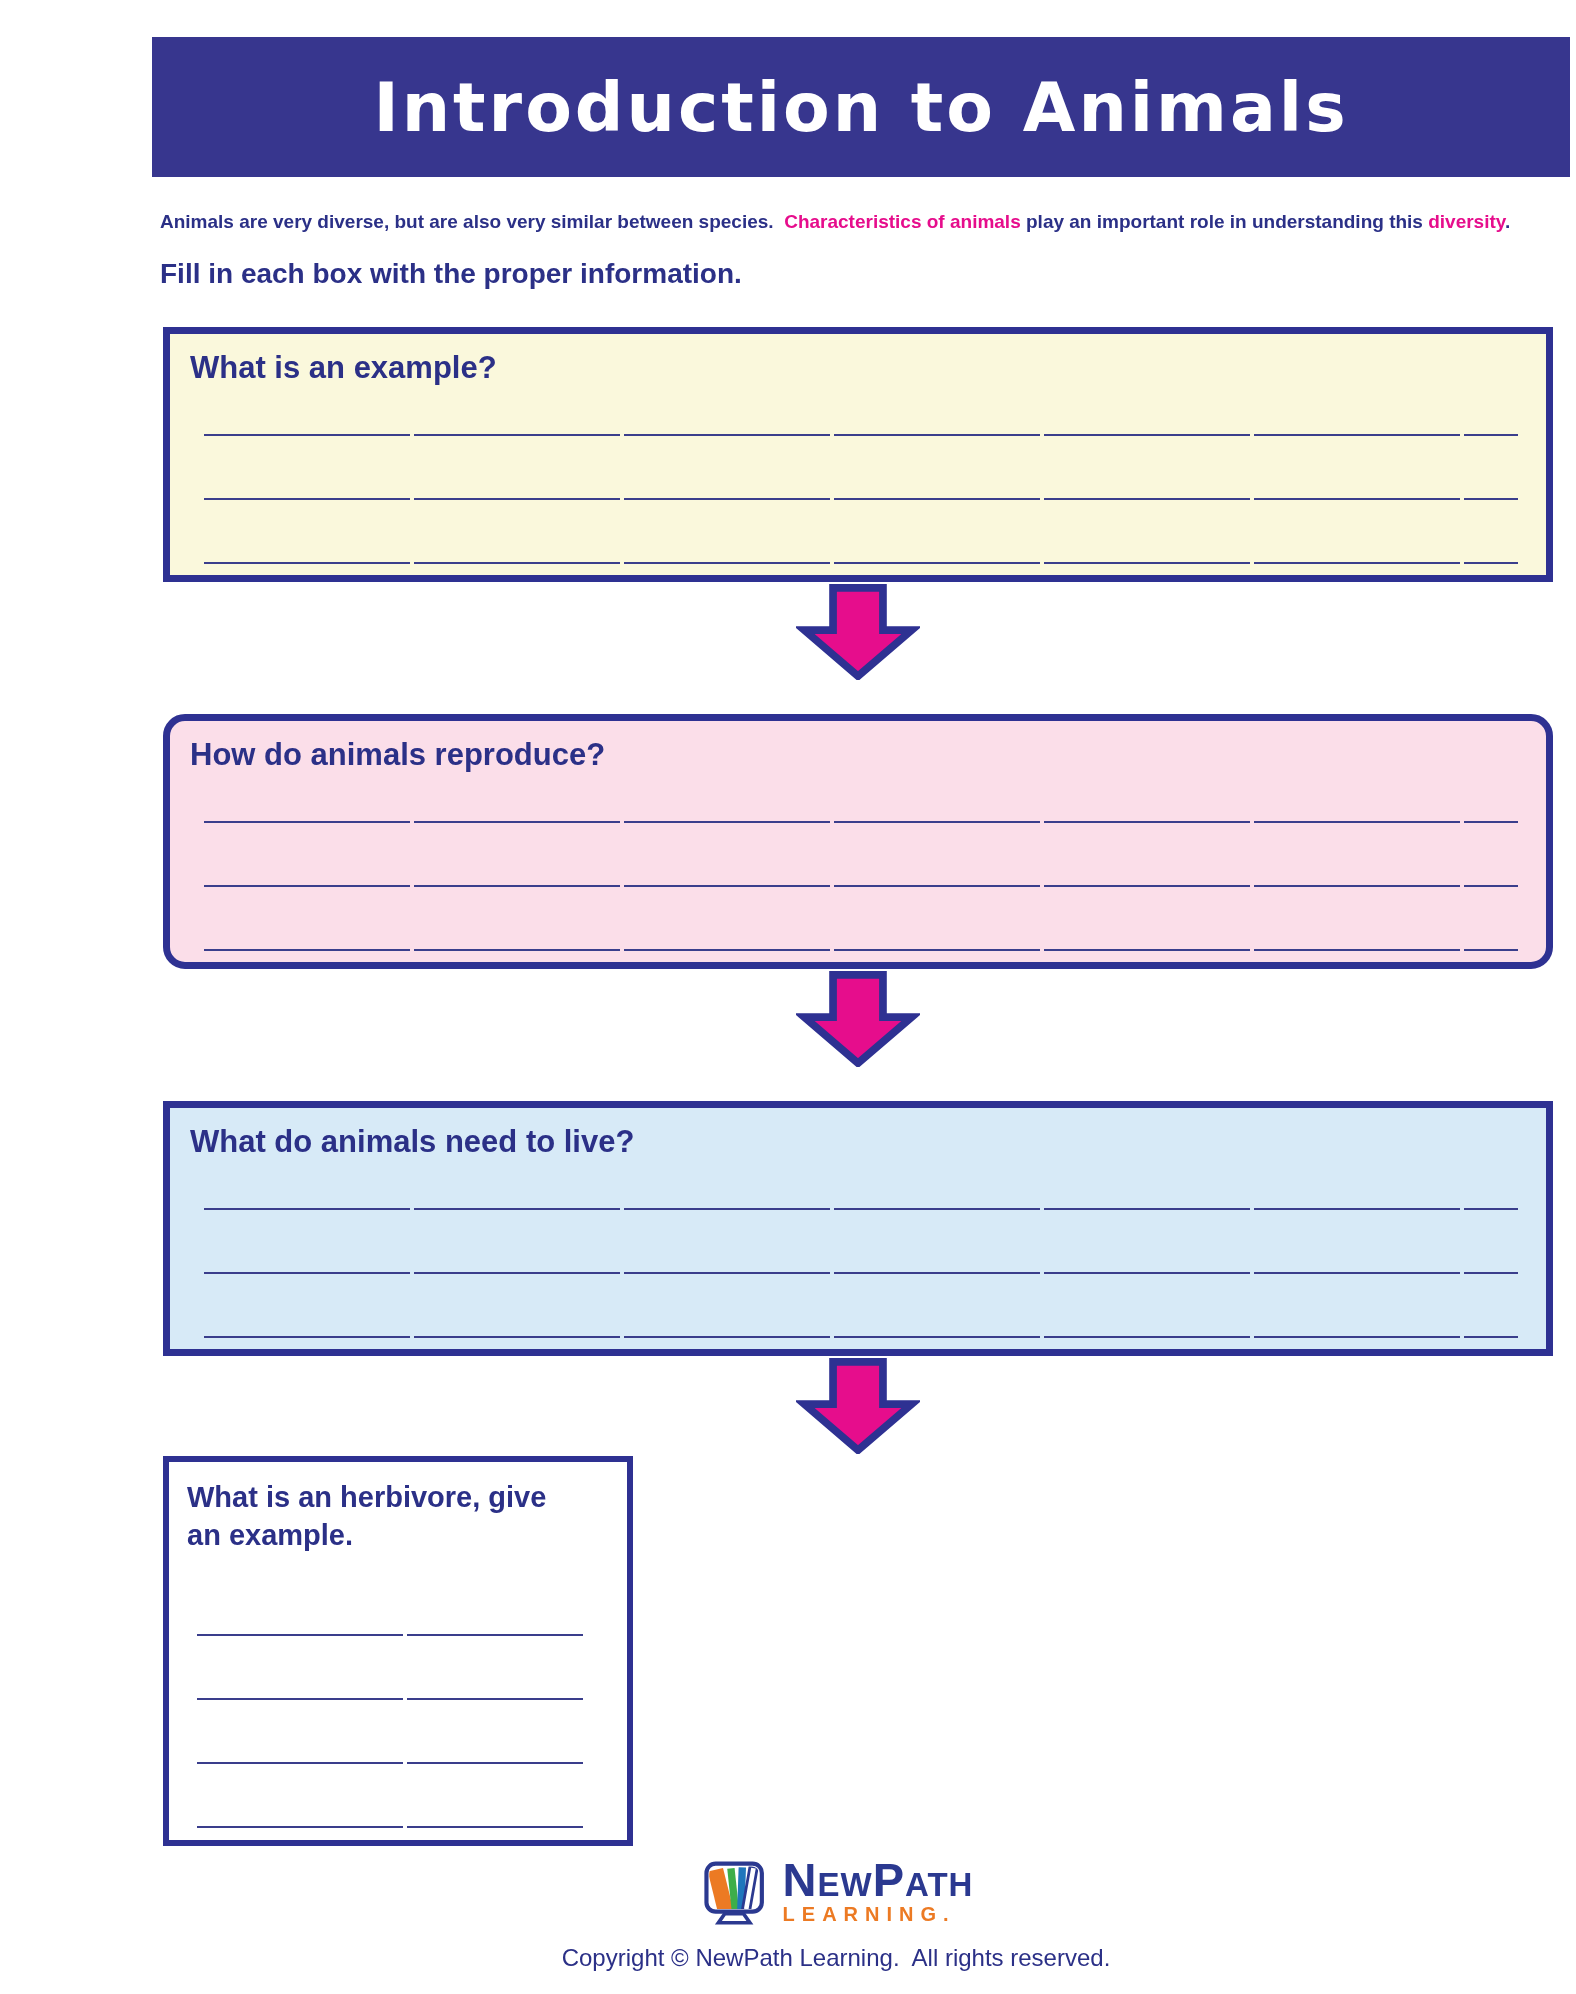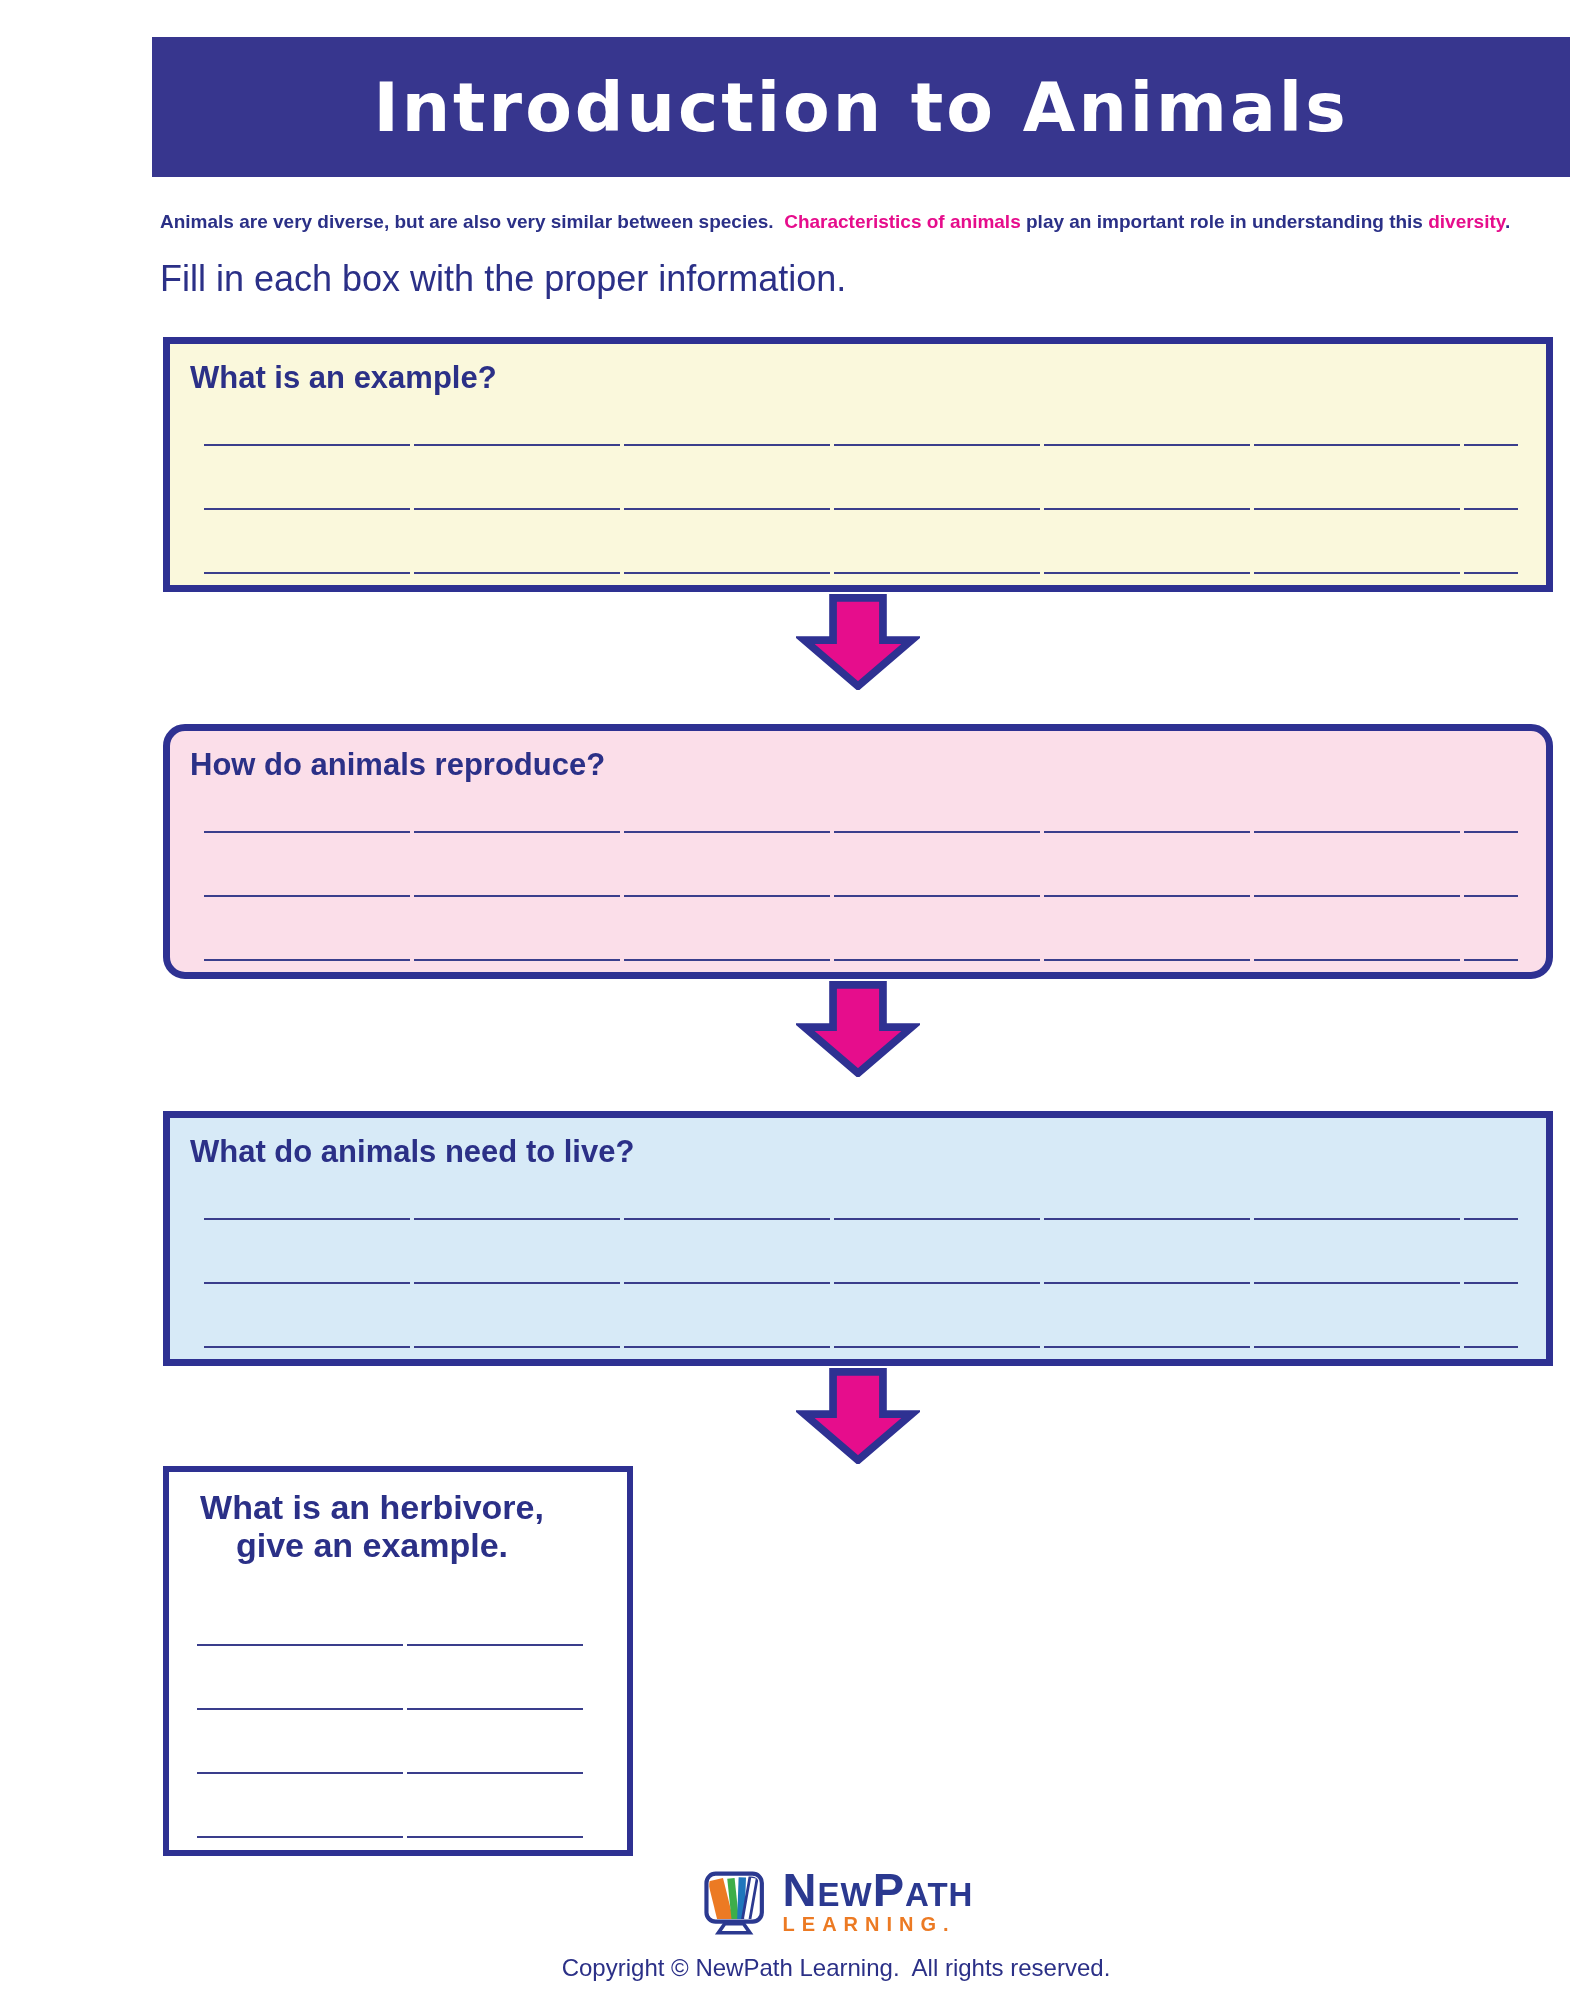--- a/index.html
+++ b/index.html
@@ -41,21 +41,21 @@
   
   .lede{
     margin:26px 60px 0 112px;width:1400px;
     font-size:19px;font-weight:bold;line-height:38px;
     white-space:pre-wrap;
   }
   .navy{color:var(--navy-text);}
   .magenta{color:var(--magenta);}
   .instruction{
     margin:17px 60px 0 112px;
-    font-size:36px;font-weight:normal;color:var(--navy-text);
+    font-size:28px;font-weight:bold;color:var(--navy-text);
   }
 
   
   .qbox{
     margin-left:115px;margin-top:36px;width:1390px;height:255px;
     border:7px solid var(--border-navy);
     padding:14px 20px 0 20px;
   }
   .qbox.first{margin-top:37px;}
   .qbox-yellow{background:var(--box1-bg);}
@@ -83,21 +83,21 @@
   
   .bottom-row{
     margin-left:115px;margin-top:4px;width:1390px;height:390px;
     display:grid;grid-template-columns:470px 440px 452px;gap:14px;
   }
   .sbox{
     border:6px solid var(--border-navy);background:#ffffff;
     padding:16px 16px 0 18px;height:390px;
   }
   .sbox h3{
-    margin:0;font-size:34px;line-height:38px;color:var(--navy-text);text-align:center;
+    margin:0;font-size:29px;line-height:38px;color:var(--navy-text);
   }
   .sbox.narrow-title h3{max-width:370px;}
   .sbox .lines{margin:80px 28px 0 10px;}
 
   
   .footer{margin-top:14px;text-align:center;}
   .logo{display:inline-flex;gap:10px;}
   .logo-text{text-align:left;padding-bottom:2px;}
   .logo-name{
     font-family:"Liberation Sans", sans-serif;

